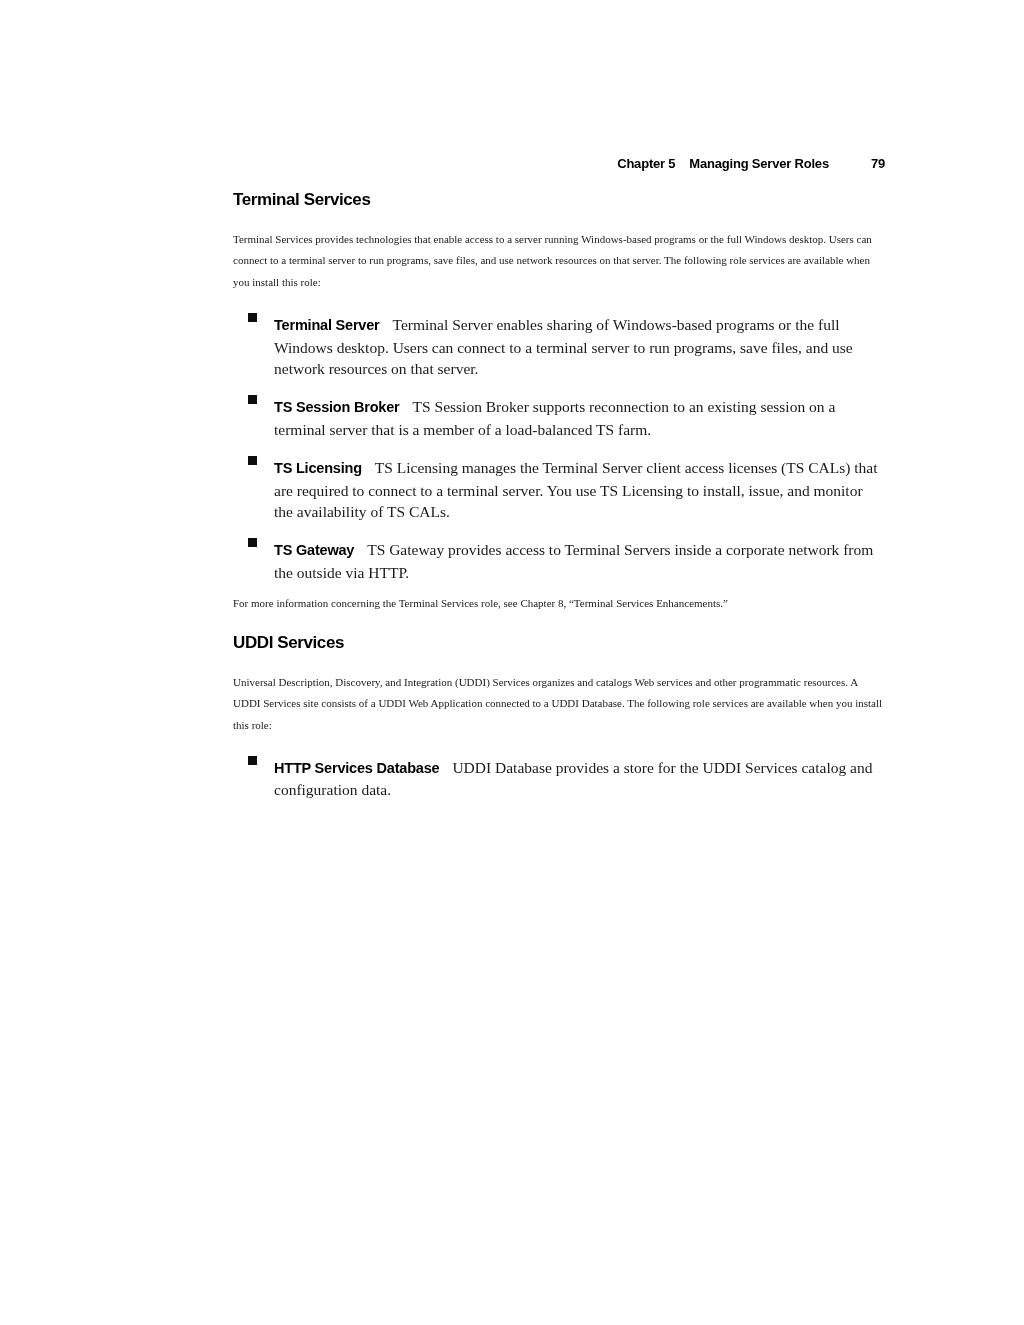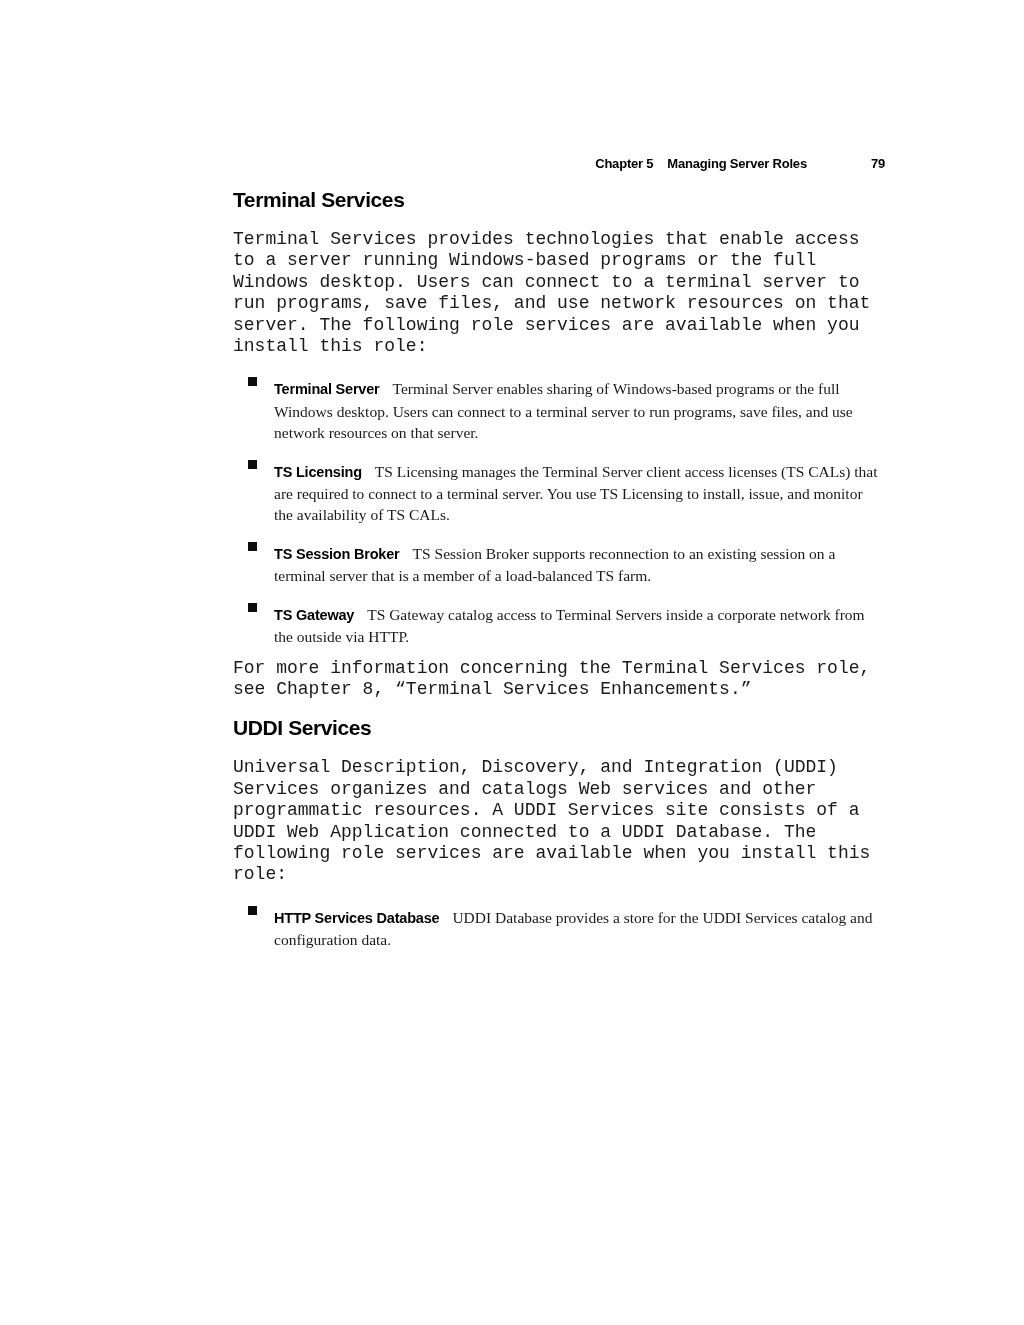--- a/index.html
+++ b/index.html
@@ -31,38 +31,37 @@
     justify-content: flex-end;
     align-items: baseline;
     font-family: "Liberation Sans", sans-serif;
     font-weight: bold;
     font-size: 13px;
     line-height: 16px;
     color: #000000;
     letter-spacing: -0.2px;
   }
   .running-head .chapter { margin-right: 14px; }
-  .running-head .folio   { margin-left: 64px; }
+  .running-head .folio   { margin-left: 42px; }
   
   h2.section-heading {
     font-family: "Liberation Sans", sans-serif;
     font-weight: bold;
-    font-size: 21px;
+    font-size: 17px;
     line-height: 22px;
     letter-spacing: -0.4px;
     color: #000000;
     margin-top: 17px;
   }
   
   p.body-para {
-    font-size: 18px;
+    font-size: 11px;
     line-height: 21.4px;
     margin-top: 18px;
     color: #1a1a1a;
-    font-family: Liberation Mono, monospace;
   }
   p.outro-para { margin-top: 6px; }
   
   ul.role-list {
     list-style: none;
     margin-top: 14px;
   }
   ul.role-list li {
     display: flex;
     align-items: flex-start;
@@ -110,29 +109,29 @@
 
     <p class="body-para">Terminal Services provides technologies that enable access to a server running Windows-based programs or the full Windows desktop. Users can connect to a terminal server to run programs, save files, and use network resources on that server. The following role services are available when you install this role:</p>
 
     <ul class="role-list">
       <li>
         <span class="bullet-square"></span>
         <div class="li-body"><span class="li-label">Terminal Server</span><span>Terminal Server enables sharing of Windows-based programs or the full Windows desktop. Users can connect to a terminal server to run programs, save files, and use network resources on that server.</span></div>
       </li>
       <li>
         <span class="bullet-square"></span>
+        <div class="li-body"><span class="li-label">TS Session Broker</span><span>TS Session Broker supports reconnection to an existing session on a terminal server that is a member of a load-balanced TS farm.</span></div>
+      </li>
+      <li>
+        <span class="bullet-square"></span>
         <div class="li-body"><span class="li-label">TS Licensing</span><span>TS Licensing manages the Terminal Server client access licenses (TS CALs) that are required to connect to a terminal server. You use TS Licensing to install, issue, and monitor the availability of TS CALs.</span></div>
       </li>
       <li>
         <span class="bullet-square"></span>
-        <div class="li-body"><span class="li-label">TS Session Broker</span><span>TS Session Broker supports reconnection to an existing session on a terminal server that is a member of a load-balanced TS farm.</span></div>
-      </li>
-      <li>
-        <span class="bullet-square"></span>
-        <div class="li-body"><span class="li-label">TS Gateway</span><span>TS Gateway catalog access to Terminal Servers inside a corporate network from the outside via HTTP.</span></div>
+        <div class="li-body"><span class="li-label">TS Gateway</span><span>TS Gateway provides access to Terminal Servers inside a corporate network from the outside via HTTP.</span></div>
       </li>
     </ul>
 
     <p class="body-para outro-para">For more information concerning the Terminal Services role, see Chapter 8, “Terminal Services Enhancements.”</p>
 
     <h2 class="section-heading">UDDI Services</h2>
 
     <p class="body-para">Universal Description, Discovery, and Integration (UDDI) Services organizes and catalogs Web services and other programmatic resources. A UDDI Services site consists of a UDDI Web Application connected to a UDDI Database. The following role services are available when you install this role:</p>
 
     <ul class="role-list">

